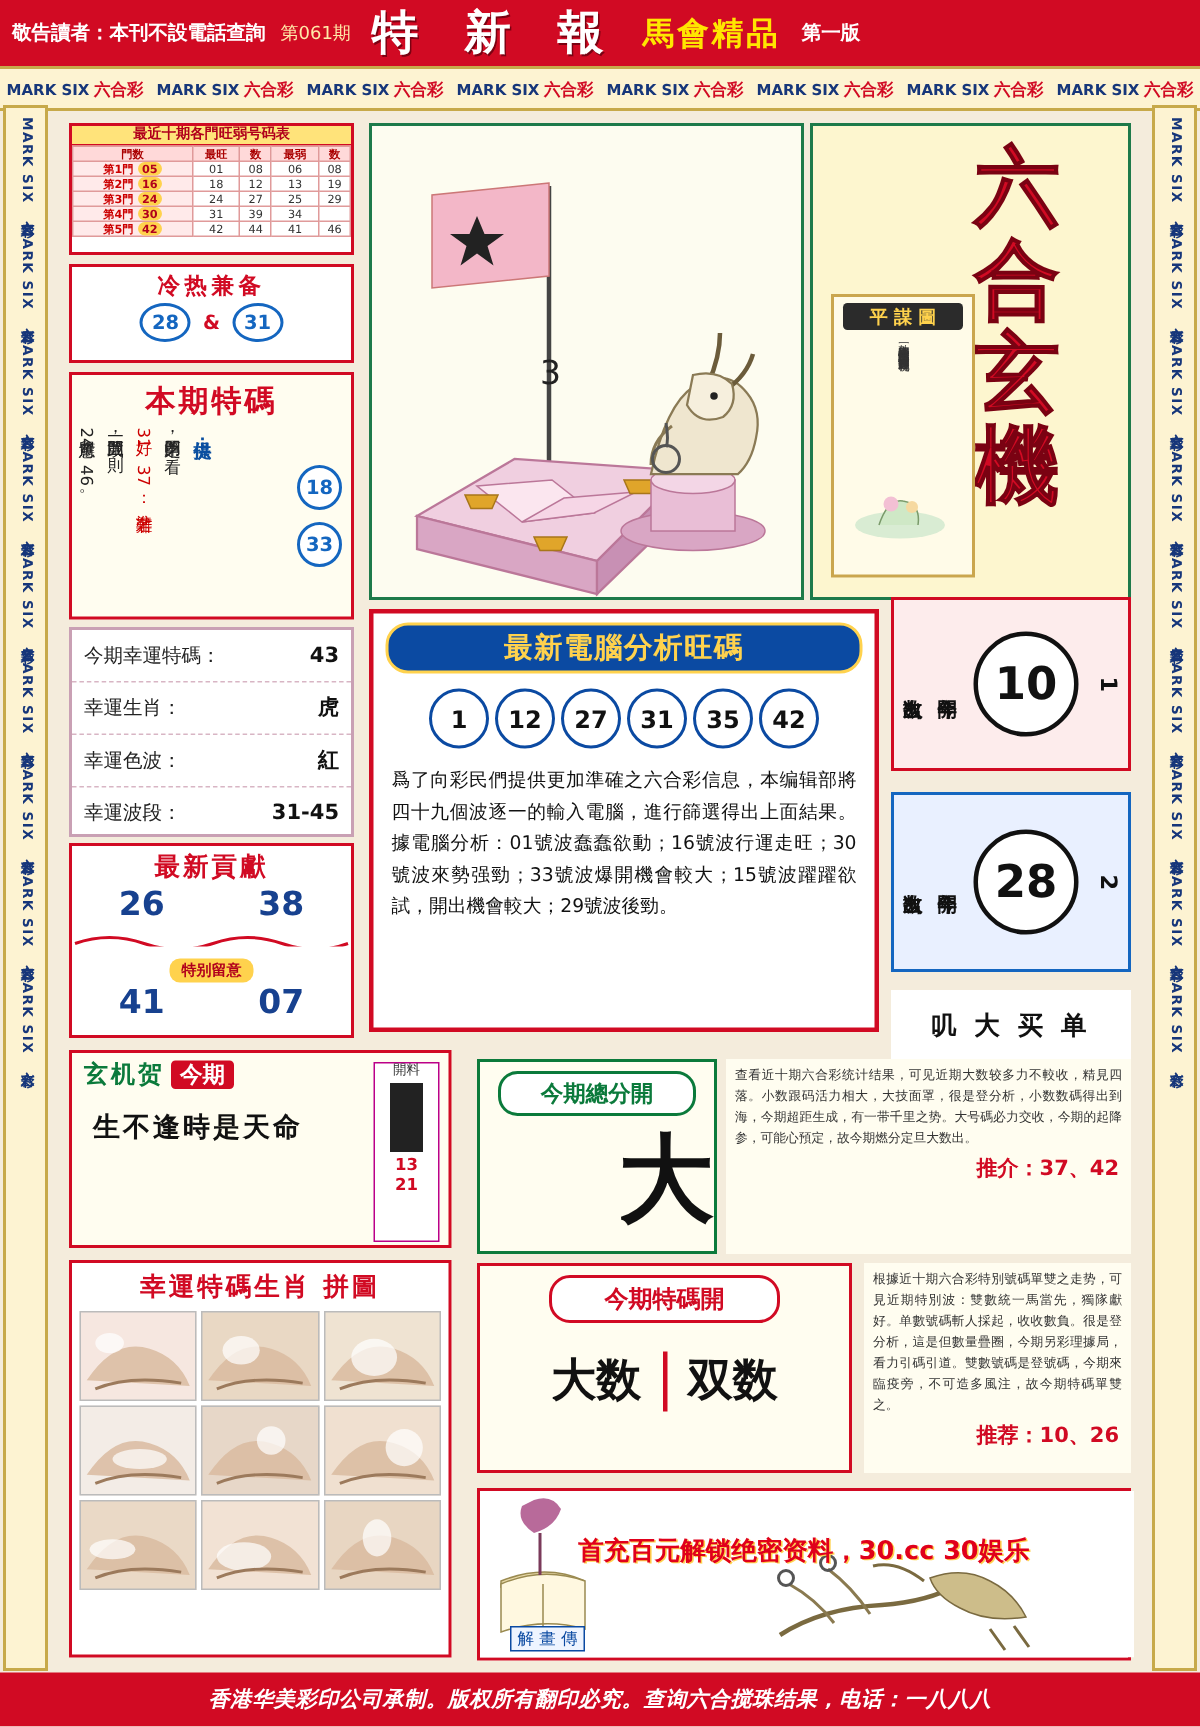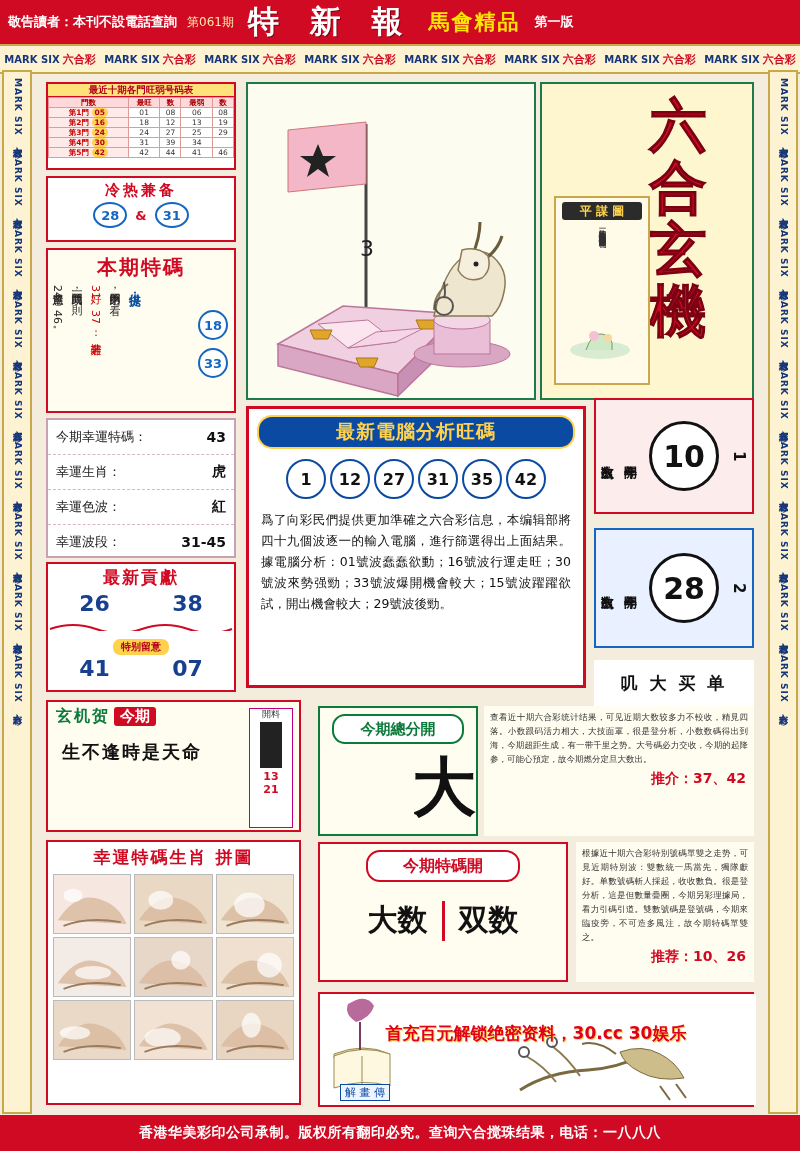--- a/index.html
+++ b/index.html
@@ -56,21 +56,21 @@
   .rail.right{right:2px;}
   .rail .v{
     writing-mode:vertical-rl;
     font-size:9px;color:#16367a;font-weight:bold;
     margin:6px auto;letter-spacing:1px;text-align:center;display:block;
   }
   
   .bottombar{
     position:absolute;left:0;bottom:0;width:800px;height:36px;
     background:#d10a23;color:#fff;display:flex;align-items:center;justify-content:center;
-    font-size:14px;font-weight:bold;letter-spacing:0.5px;
+    font-size:14px;font-weight:bold;letter-spacing:0.5px;font-style:italic;
   }
   
   .panel{position:absolute;box-sizing:border-box;}
   
   #tbl-freq{left:46px;top:82px;width:190px;height:88px;background:#fff;border:2px solid #d10a23;}
   #tbl-freq .cap{
     background:#ffe37a;color:#b1001c;font-size:9.5px;font-weight:bold;text-align:center;
     border-bottom:1px solid #d10a23;line-height:12px;
   }
   #tbl-freq table{width:100%;border-collapse:collapse;font-size:7.5px;}

